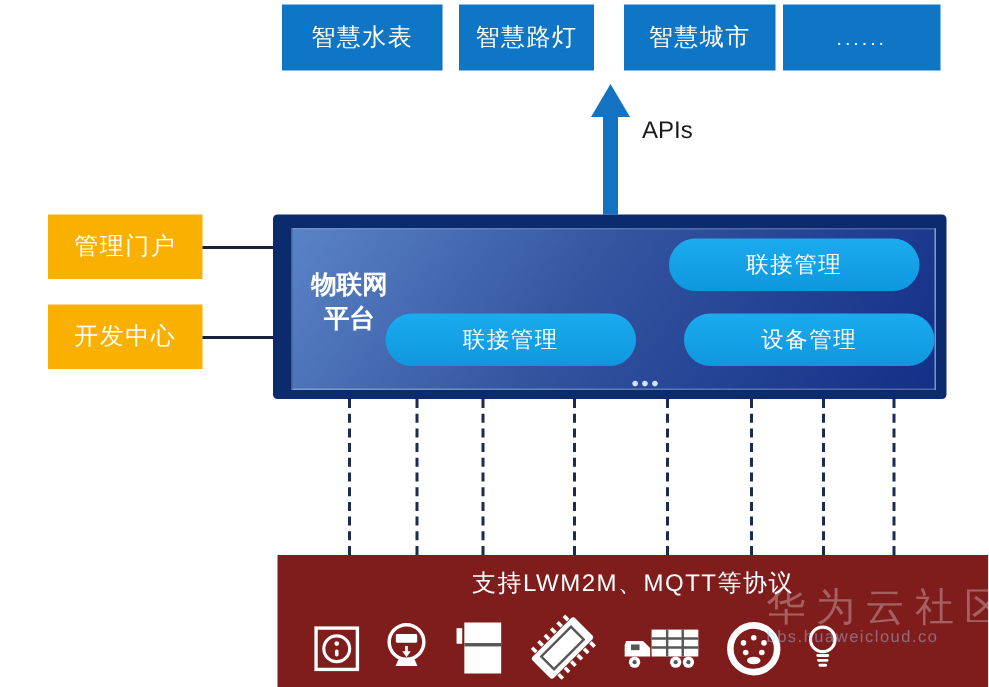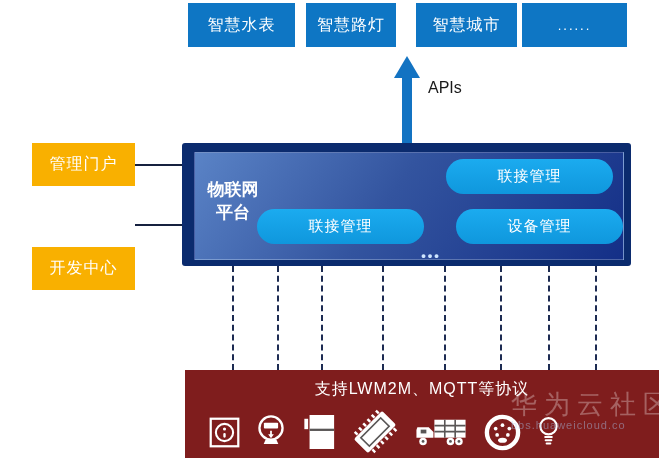--- a/index.html
+++ b/index.html
@@ -21,21 +21,21 @@
   .arrow-shaft{position:absolute;left:402px;top:76px;width:10px;height:67px;background:#1373c2;}
   .arrow-head{position:absolute;left:394px;top:56px;width:0;height:0;
     border-left:13px solid transparent;border-right:13px solid transparent;
     border-bottom:22px solid #1373c2;}
   .api-label{position:absolute;left:428px;top:79px;font-size:16px;color:#1a1a1a;}
   
   .portal-box{
     position:absolute;left:32px;width:103px;height:43px;background:#f9b000;color:#fff;
     display:flex;align-items:center;justify-content:center;font-size:16px;letter-spacing:1px;
   }
-  .pb1{top:143px;} .pb2{top:203px;margin-top:44px;}
+  .pb1{top:143px;} .pb2{top:203px;}
   .h-connector{position:absolute;height:2px;background:#16213f;width:47px;left:135px;}
   .hc1{top:164px;} .hc2{top:224px;}
   
   .platform{
     position:absolute;left:182px;top:143px;width:449px;height:123px;
     background:#0b2b6e;border-radius:3px;
   }
   .platform-inner{
     position:absolute;left:12px;top:9px;right:7px;bottom:6px;
     background:linear-gradient(125deg,#5a83c6 0%,#33549f 45%,#142f87 100%);

